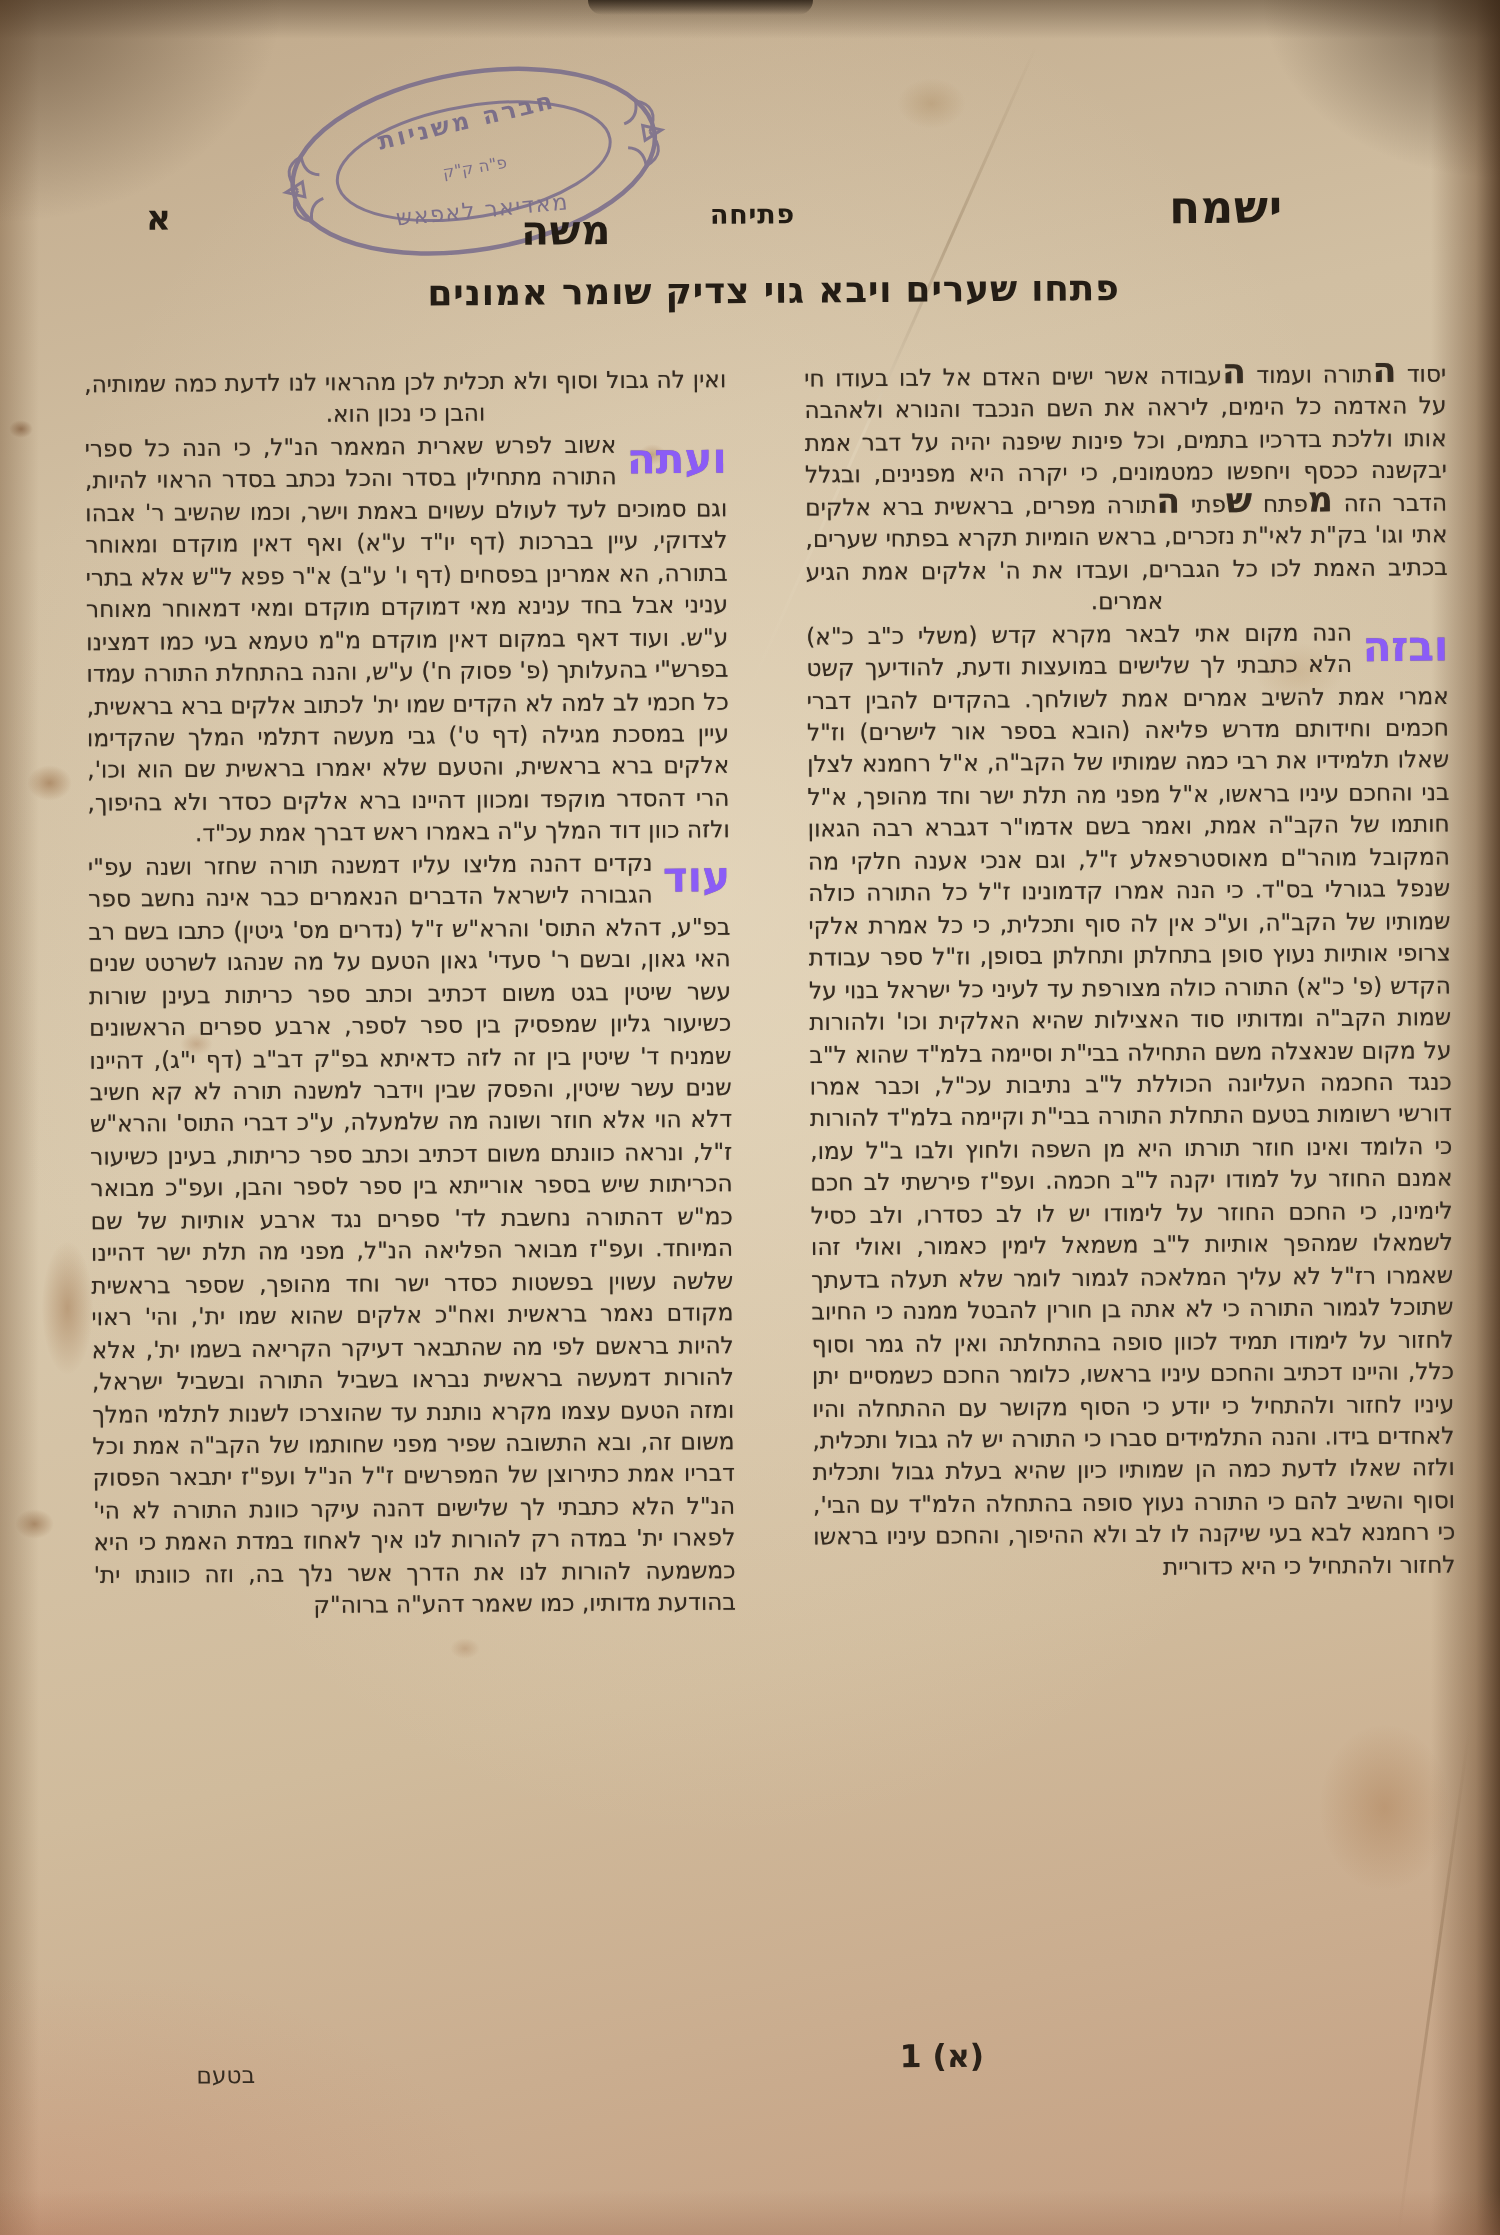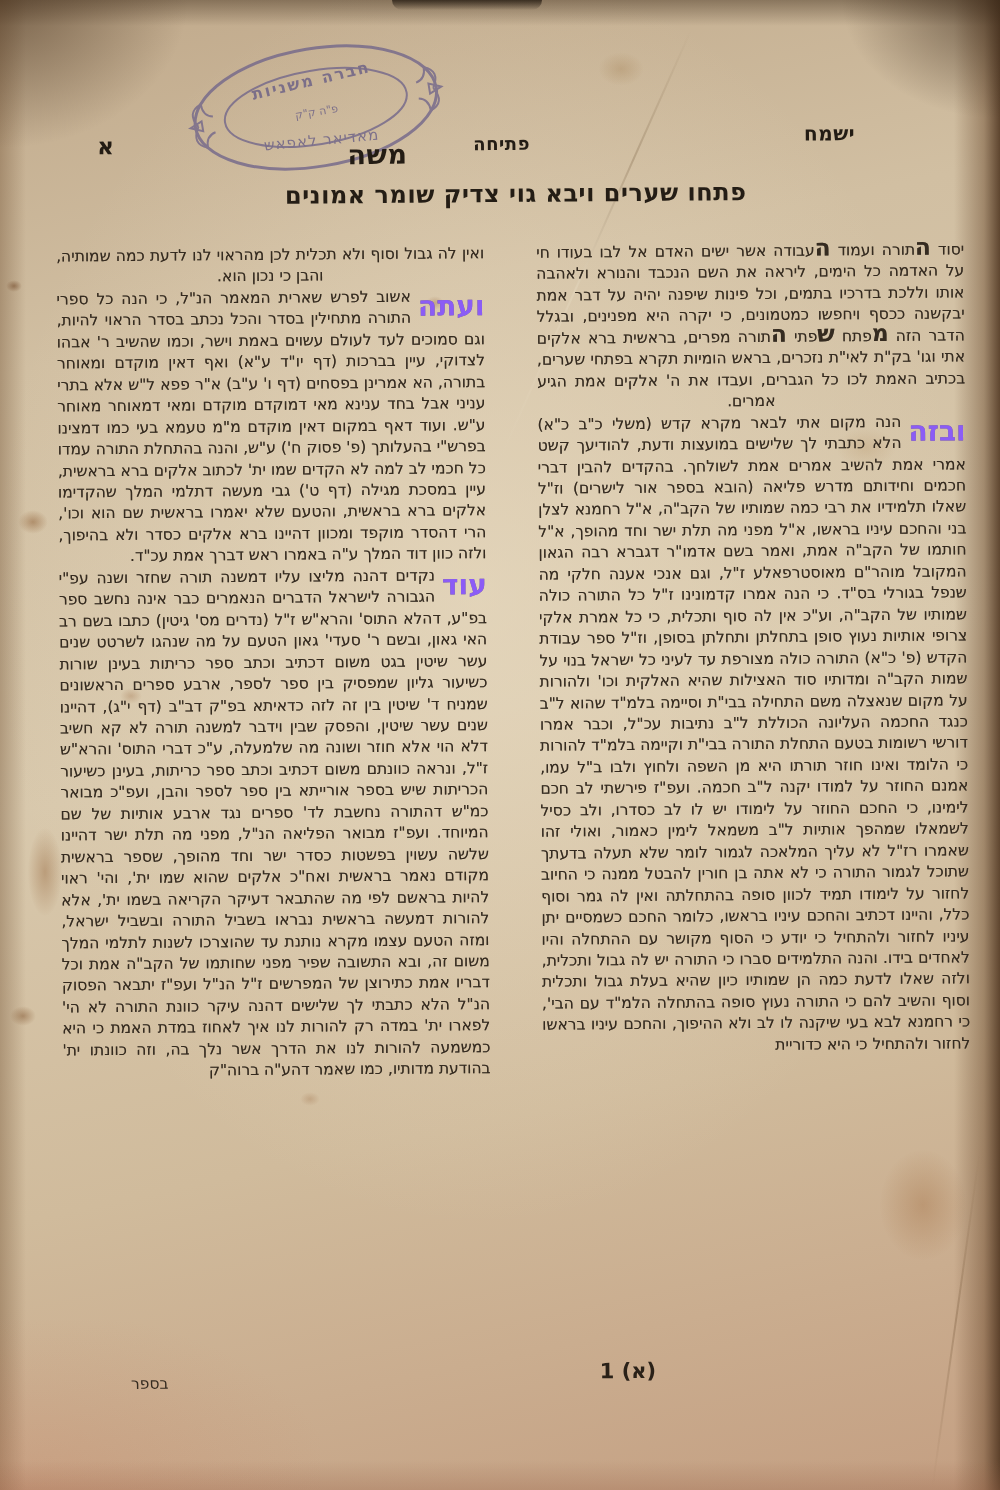--- a/index.html
+++ b/index.html
@@ -41,21 +41,21 @@
   .st5{left:880px;top:1150px;width:86px;height:110px;background:radial-gradient(rgba(158,104,58,.34),rgba(158,104,58,0) 72%);}
   .st6{left:426px;top:296px;width:18px;height:14px;background:radial-gradient(rgba(150,100,58,.35),rgba(150,100,58,0) 70%);}
   .st7{left:598px;top:52px;width:46px;height:34px;background:radial-gradient(rgba(150,110,60,.25),rgba(150,110,60,0) 70%);}
   .st8{left:300px;top:1092px;width:20px;height:14px;background:radial-gradient(rgba(150,100,60,.28),rgba(150,100,60,0) 70%);}
   .st9{left:120px;top:688px;width:22px;height:16px;background:radial-gradient(rgba(150,100,60,.3),rgba(150,100,60,0) 70%);}
   .st10{left:836px;top:428px;width:60px;height:40px;background:radial-gradient(rgba(170,130,80,.22),rgba(170,130,80,0) 70%);}
 
   
   .content{position:absolute;inset:0;transform:rotate(-.45deg);color:#2c241b;}
   .hdr{position:absolute;font-weight:bold;color:#231c14;letter-spacing:.5px;}
-  .hdr-right{right:140px;top:124px;font-size:20px;}
+  .hdr-right{right:140px;top:124px;font-size:30px;}
   .hdr-center{left:478px;top:133px;font-size:18px;}
   .hdr-moshe{left:352px;top:138px;font-size:27px;z-index:5;}
   .hdr-aleph{left:102px;top:130px;font-size:23px;}
   .subtitle{position:absolute;left:250px;top:180px;width:540px;text-align:center;
     font-size:24px;font-weight:bold;color:#241d15;letter-spacing:.5px;}
   
   .stamp{position:absolute;left:190px;top:38px;width:262px;height:138px;
     transform:rotate(-9deg);opacity:.82;z-index:2;}
   
   .col{position:absolute;top:243px;width:428px;height:1126px;overflow:hidden;
@@ -126,16 +126,16 @@
         <p class="para">יסוד <span class="bl">ה</span>תורה ועמוד <span class="bl">ה</span>עבודה אשר ישים האדם אל לבו בעודו חי על האדמה כל הימים, ליראה את השם הנכבד והנורא ולאהבה אותו וללכת בדרכיו בתמים, וכל פינות שיפנה יהיה על דבר אמת יבקשנה ככסף ויחפשו כמטמונים, כי יקרה היא מפנינים, ובגלל הדבר הזה <span class="bl">מ</span>פתח <span class="bl">ש</span>פתי <span class="bl">ה</span>תורה מפרים, בראשית ברא אלקים אתי וגו' בק"ת לאי"ת נזכרים, בראש הומיות תקרא בפתחי שערים, בכתיב האמת לכו כל הגברים, ועבדו את ה' אלקים אמת הגיע אמרים.</p>
         <p class="para"><span class="lead">ובזה</span>הנה מקום אתי לבאר מקרא קדש (משלי כ"ב כ"א) הלא כתבתי לך שלישים במועצות ודעת, להודיעך קשט אמרי אמת להשיב אמרים אמת לשולחך. בהקדים להבין דברי חכמים וחידותם מדרש פליאה (הובא בספר אור לישרים) וז"ל שאלו תלמידיו את רבי כמה שמותיו של הקב"ה, א"ל רחמנא לצלן בני והחכם עיניו בראשו, א"ל מפני מה תלת ישר וחד מהופך, א"ל חותמו של הקב"ה אמת, ואמר בשם אדמו"ר דגברא רבה הגאון המקובל מוהר"ם מאוסטרפאלע ז"ל, וגם אנכי אענה חלקי מה שנפל בגורלי בס"ד. כי הנה אמרו קדמונינו ז"ל כל התורה כולה שמותיו של הקב"ה, וע"כ אין לה סוף ותכלית, כי כל אמרת אלקי צרופי אותיות נעוץ סופן בתחלתן ותחלתן בסופן, וז"ל ספר עבודת הקדש (פ' כ"א) התורה כולה מצורפת עד לעיני כל ישראל בנוי על שמות הקב"ה ומדותיו סוד האצילות שהיא האלקית וכו' ולהורות על מקום שנאצלה משם התחילה בבי"ת וסיימה בלמ"ד שהוא ל"ב כנגד החכמה העליונה הכוללת ל"ב נתיבות עכ"ל, וכבר אמרו דורשי רשומות בטעם התחלת התורה בבי"ת וקיימה בלמ"ד להורות כי הלומד ואינו חוזר תורתו היא מן השפה ולחוץ ולבו ב"ל עמו, אמנם החוזר על למודו יקנה ל"ב חכמה. ועפ"ז פירשתי לב חכם לימינו, כי החכם החוזר על לימודו יש לו לב כסדרו, ולב כסיל לשמאלו שמהפך אותיות ל"ב משמאל לימין כאמור, ואולי זהו שאמרו רז"ל לא עליך המלאכה לגמור לומר שלא תעלה בדעתך שתוכל לגמור התורה כי לא אתה בן חורין להבטל ממנה כי החיוב לחזור על לימודו תמיד לכוון סופה בהתחלתה ואין לה גמר וסוף כלל, והיינו דכתיב והחכם עיניו בראשו, כלומר החכם כשמסיים יתן עיניו לחזור ולהתחיל כי יודע כי הסוף מקושר עם ההתחלה והיו לאחדים בידו. והנה התלמידים סברו כי התורה יש לה גבול ותכלית, ולזה שאלו לדעת כמה הן שמותיו כיון שהיא בעלת גבול ותכלית וסוף והשיב להם כי התורה נעוץ סופה בהתחלה הלמ"ד עם הבי', כי רחמנא לבא בעי שיקנה לו לב ולא ההיפוך, והחכם עיניו בראשו לחזור ולהתחיל כי היא כדוריית</p>
       </div>
     <div class="col col-left">
         <p class="para">ואין לה גבול וסוף ולא תכלית לכן מהראוי לנו לדעת כמה שמותיה, והבן כי נכון הוא.</p>
         <p class="para"><span class="lead">ועתה</span>אשוב לפרש שארית המאמר הנ"ל, כי הנה כל ספרי התורה מתחילין בסדר והכל נכתב בסדר הראוי להיות, וגם סמוכים לעד לעולם עשוים באמת וישר, וכמו שהשיב ר' אבהו לצדוקי, עיין בברכות (דף יו"ד ע"א) ואף דאין מוקדם ומאוחר בתורה, הא אמרינן בפסחים (דף ו' ע"ב) א"ר פפא ל"ש אלא בתרי עניני אבל בחד ענינא מאי דמוקדם מוקדם ומאי דמאוחר מאוחר ע"ש. ועוד דאף במקום דאין מוקדם מ"מ טעמא בעי כמו דמצינו בפרש"י בהעלותך (פ' פסוק ח') ע"ש, והנה בהתחלת התורה עמדו כל חכמי לב למה לא הקדים שמו ית' לכתוב אלקים ברא בראשית, עיין במסכת מגילה (דף ט') גבי מעשה דתלמי המלך שהקדימו אלקים ברא בראשית, והטעם שלא יאמרו בראשית שם הוא וכו', הרי דהסדר מוקפד ומכוון דהיינו ברא אלקים כסדר ולא בהיפוך, ולזה כוון דוד המלך ע"ה באמרו ראש דברך אמת עכ"ד.</p>
         <p class="para"><span class="lead">עוד</span>נקדים דהנה מליצו עליו דמשנה תורה שחזר ושנה עפ"י הגבורה לישראל הדברים הנאמרים כבר אינה נחשב ספר בפ"ע, דהלא התוס' והרא"ש ז"ל (נדרים מס' גיטין) כתבו בשם רב האי גאון, ובשם ר' סעדי' גאון הטעם על מה שנהגו לשרטט שנים עשר שיטין בגט משום דכתיב וכתב ספר כריתות בעינן שורות כשיעור גליון שמפסיק בין ספר לספר, ארבע ספרים הראשונים שמניח ד' שיטין בין זה לזה כדאיתא בפ"ק דב"ב (דף י"ג), דהיינו שנים עשר שיטין, והפסק שבין וידבר למשנה תורה לא קא חשיב דלא הוי אלא חוזר ושונה מה שלמעלה, ע"כ דברי התוס' והרא"ש ז"ל, ונראה כוונתם משום דכתיב וכתב ספר כריתות, בעינן כשיעור הכריתות שיש בספר אורייתא בין ספר לספר והבן, ועפ"כ מבואר כמ"ש דהתורה נחשבת לד' ספרים נגד ארבע אותיות של שם המיוחד. ועפ"ז מבואר הפליאה הנ"ל, מפני מה תלת ישר דהיינו שלשה עשוין בפשטות כסדר ישר וחד מהופך, שספר בראשית מקודם נאמר בראשית ואח"כ אלקים שהוא שמו ית', והי' ראוי להיות בראשם לפי מה שהתבאר דעיקר הקריאה בשמו ית', אלא להורות דמעשה בראשית נבראו בשביל התורה ובשביל ישראל, ומזה הטעם עצמו מקרא נותנת עד שהוצרכו לשנות לתלמי המלך משום זה, ובא התשובה שפיר מפני שחותמו של הקב"ה אמת וכל דבריו אמת כתירוצן של המפרשים ז"ל הנ"ל ועפ"ז יתבאר הפסוק הנ"ל הלא כתבתי לך שלישים דהנה עיקר כוונת התורה לא הי' לפארו ית' במדה רק להורות לנו איך לאחוז במדת האמת כי היא כמשמעה להורות לנו את הדרך אשר נלך בה, וזה כוונתו ית' בהודעת מדותיו, כמו שאמר דהע"ה ברוה"ק</p>
       </div>
 
     <div class="footer-num">(א) 1</div>
-    <div class="catchword">בספר</div>
+    <div class="catchword">בטעם</div>
 
   </div>
 </div>
 
 </body></html>

